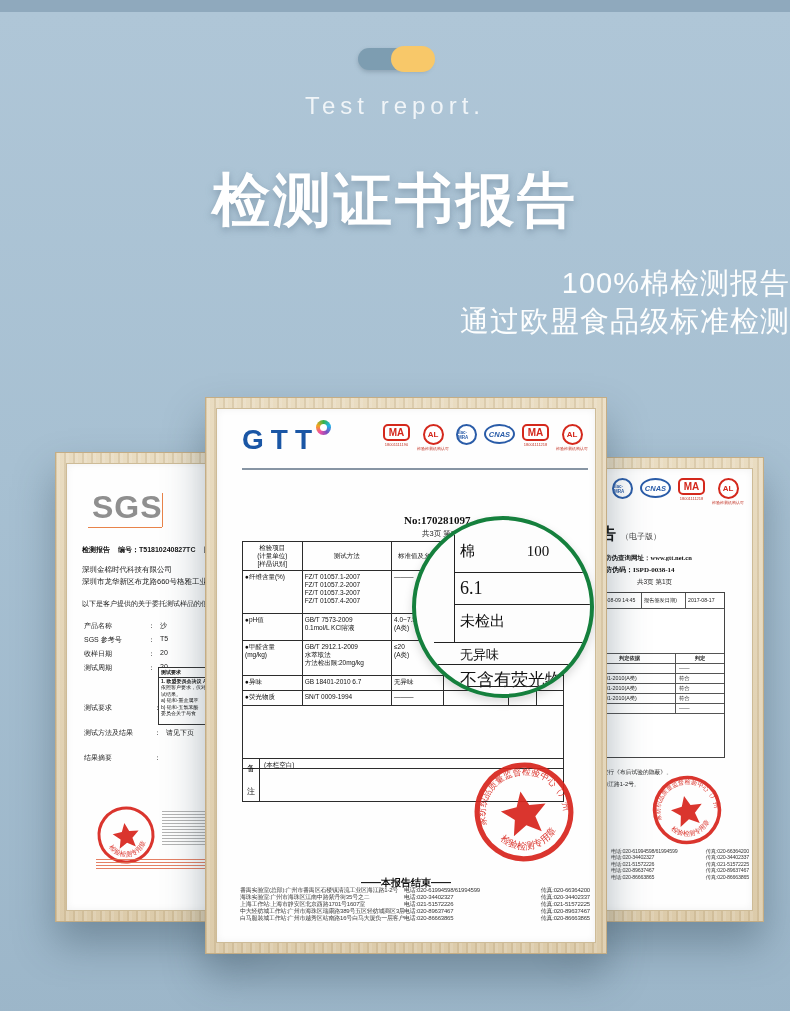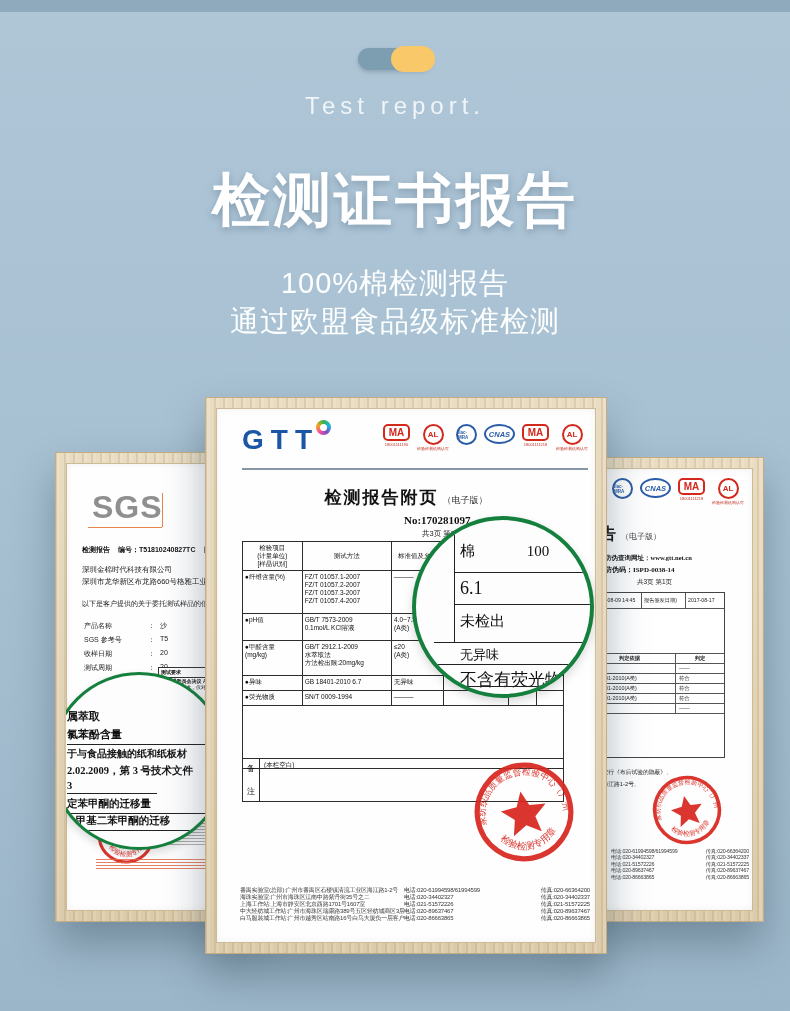--- a/index.html
+++ b/index.html
@@ -10,21 +10,21 @@
 
   
   .pill{position:absolute;top:36px;left:50%;margin-left:-37px;width:74px;height:22px;
         background:#7d9db1;border-radius:11px;box-shadow:0 2px 4px rgba(80,100,115,.35);}
   .pill .yellow{position:absolute;right:-3px;top:-2px;width:44px;height:26px;background:#f8c869;border-radius:13px;}
   .tagline{position:absolute;top:80px;left:0;right:0;text-align:center;
            font-size:24px;letter-spacing:5px;color:rgba(255,255,255,.82);font-weight:400;}
   .big-title{position:absolute;top:150px;left:0;right:0;text-align:center;color:#fff;
              font-size:58px;font-weight:700;letter-spacing:3px;
              text-shadow:0 3px 7px rgba(110,135,155,.65);}
-  .sub{position:absolute;left:0;right:0;text-align:center;color:#fdfefe;font-size:29px;font-weight:500;letter-spacing:1px;}
+  .sub{position:absolute;left:0;right:0;text-align:right;color:#fdfefe;font-size:29px;font-weight:500;letter-spacing:1px;}
   .sub1{top:252px}.sub2{top:290px}
 
   
   .frame{position:absolute;padding:11px;
          background:repeating-linear-gradient(90deg,rgba(150,120,70,.16) 0 2px,rgba(255,255,255,.12) 2px 5px,transparent 5px 9px),
                     linear-gradient(180deg,#e9dcc1,#dccbaa);
          box-shadow:0 22px 38px rgba(52,74,90,.40), inset 0 0 0 1px #c4ad85;}
   .paper{position:relative;width:100%;height:100%;background:#fefefe;overflow:hidden;
          box-shadow:inset 0 0 0 1px #cdbb97, inset 0 0 8px rgba(0,0,0,.07);}
   .f-left{left:55px;top:440px;width:178px;height:448px;z-index:1;}
@@ -203,30 +203,20 @@
       <div class="abs l-box">
         <div class="bh">测试要求</div>
         <div class="bl" style="font-weight:700">1. 欧盟委员会决议 AP</div>
         <div class="bl">依照客户要求，仅对指</div>
         <div class="bl">试结果。</div>
         <div class="bl">a) 铅和-重金属萃</div>
         <div class="bl">b) 铅和-五氯苯酚</div>
         <div class="bl">委员会关于与食</div>
       </div>
 
-      <div class="abs magC mag-left">
-        <div class="mlrow" style="top:34px;font-size:11px">属萃取</div>
-        <div class="mlrow" style="top:52px;font-size:11px;border-bottom:1px solid #222;padding-bottom:2px">氯苯酚含量</div>
-        <div class="mlrow" style="top:72px;font-size:10px">于与食品接触的纸和纸板材</div>
-        <div class="mlrow" style="top:89px;font-size:10.5px">2.02.2009，第 3 号技术文件</div>
-        <div class="mlrow" style="top:105px;font-size:10.5px;border-bottom:1px solid #222;padding-bottom:2px;width:90px">3</div>
-        <div class="mlrow" style="top:122px;font-size:10.5px;border-bottom:1px solid #222;padding-bottom:2px">定苯甲酮的迁移量</div>
-        <div class="mlrow" style="top:139px;font-size:10.5px;border-bottom:1px solid #222;padding-bottom:2px">4-甲基二苯甲酮的迁移</div>
-        <div class="mlrow" style="top:156px;font-size:9px">萃取</div>
-      </div>
 
       <div class="stamp" style="left:30px;top:342px;width:60px;height:60px;transform:rotate(-8deg)">
         <svg viewBox="0 0 100 100">
           <circle cx="50" cy="50" r="45" fill="none" stroke="#d8251d" stroke-width="5"></circle>
           <polygon points="50,30 56.2,44.2 71.8,45.6 60,56 63.6,71.2 50,63 36.4,71.2 40,56 28.2,45.6 43.8,44.2" fill="#d8251d"></polygon>
           <text fill="#d8251d" font-size="11" text-anchor="middle"><textPath href="#arcBot" startOffset="50%">检验检测专用章</textPath></text>
         </svg>
       </div>
       <div class="stripes" style="left:96px;top:348px;width:52px;height:34px"></div>
       <div class="stripes orange" style="left:30px;top:396px;width:112px;height:10px"></div>
@@ -366,24 +356,20 @@
         <div class="mk mk-ma">
             <div class="g">MA</div>
             <div class="cap">18001111218</div>
           </div>
         <div class="mk mk-al">
             <div class="g">AL</div>
             <div class="cap">检验检测机构认可</div>
           </div>
       </div>
       <div class="abs c-div"></div>
-      <div class="abs c-title">
-        <b>检测报告附页</b>
-        <small>（电子版）</small>
-      </div>
       <div class="abs c-no">No:170281097</div>
       <div class="abs c-pages">共3页 第3页</div>
 
       <div class="abs tbl">
         <div class="tr thead rh">
           <div class="td w-item pre">检验项目
 (计量单位)
 [样品识别]</div>
           <div class="td w-meth">测试方法</div>
           <div class="td w-std">标准值及允差</div>
@@ -472,20 +458,21 @@
 
       <div class="stamp" style="left:256px;top:352px;width:104px;height:104px;transform:rotate(-10deg)">
         <svg viewBox="0 0 100 100">
           <circle cx="50" cy="50" r="45" fill="none" stroke="#d8251d" stroke-width="5"></circle>
           <polygon points="50,30 56.2,44.2 71.8,45.6 60,56 63.6,71.2 50,63 36.4,71.2 40,56 28.2,45.6 43.8,44.2" fill="#d8251d"></polygon>
           <text fill="#d8251d" font-size="8.5" text-anchor="middle"><textPath href="#arcTop" startOffset="50%">国家纺织品质量监督检验中心（广州）</textPath></text>
           <text fill="#d8251d" font-size="9" text-anchor="middle"><textPath href="#arcBot" startOffset="50%">检验检测专用章</textPath></text>
         </svg>
       </div>
 
+      <div class="abs end-line">——本报告结束——</div>
 
       <div class="abs ft">
         <div class="ft-row">
             <span class="ft-site">番禺实验室(总部):广州市番禺区石楼镇清流工业区海江路1-2号</span>
             <span class="ft-tel">电话:020-61994598/61994599</span>
             <span class="ft-fax">传真:020-66364200</span>
           </div>
         <div class="ft-row">
             <span class="ft-site">海珠实验室:广州市海珠区江南中路紫丹街35号之二</span>
             <span class="ft-tel">电话:020-34402327</span>

